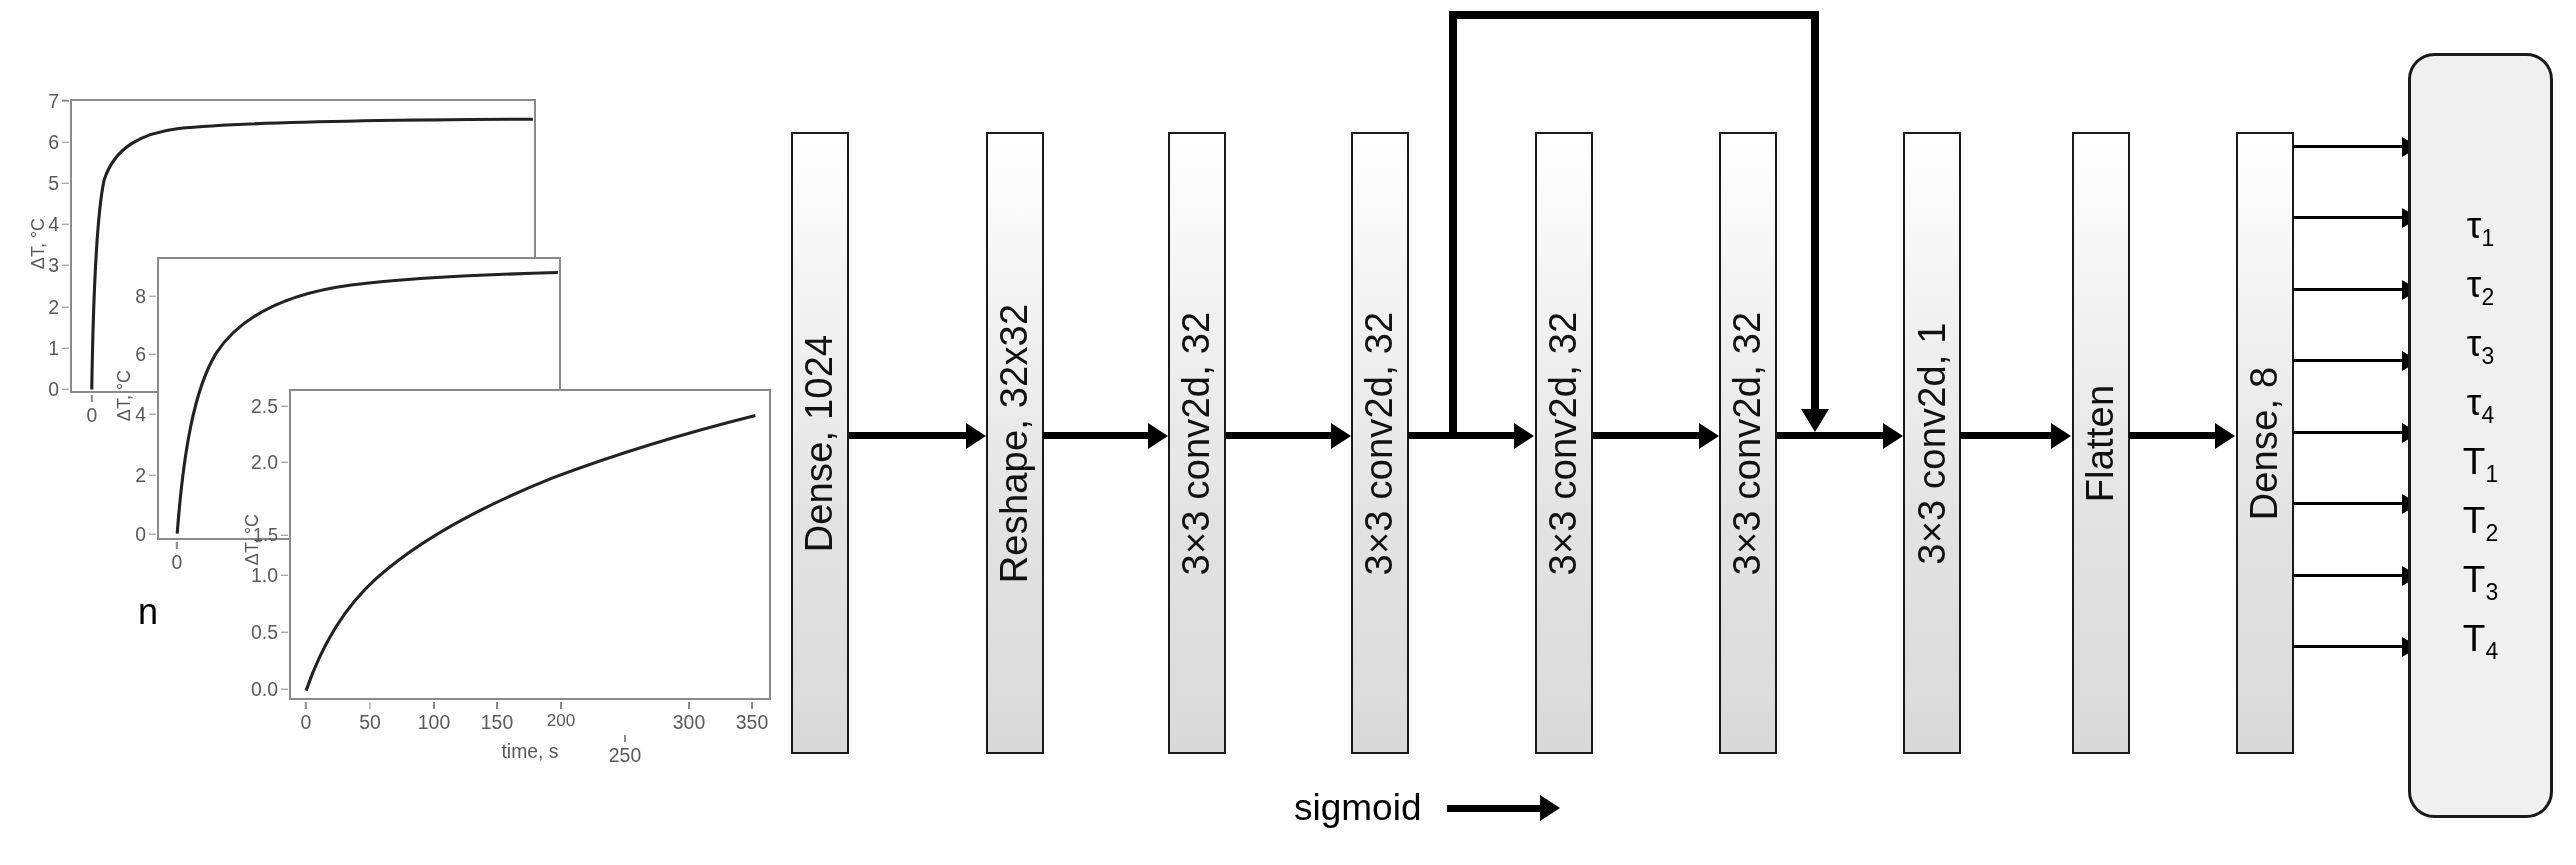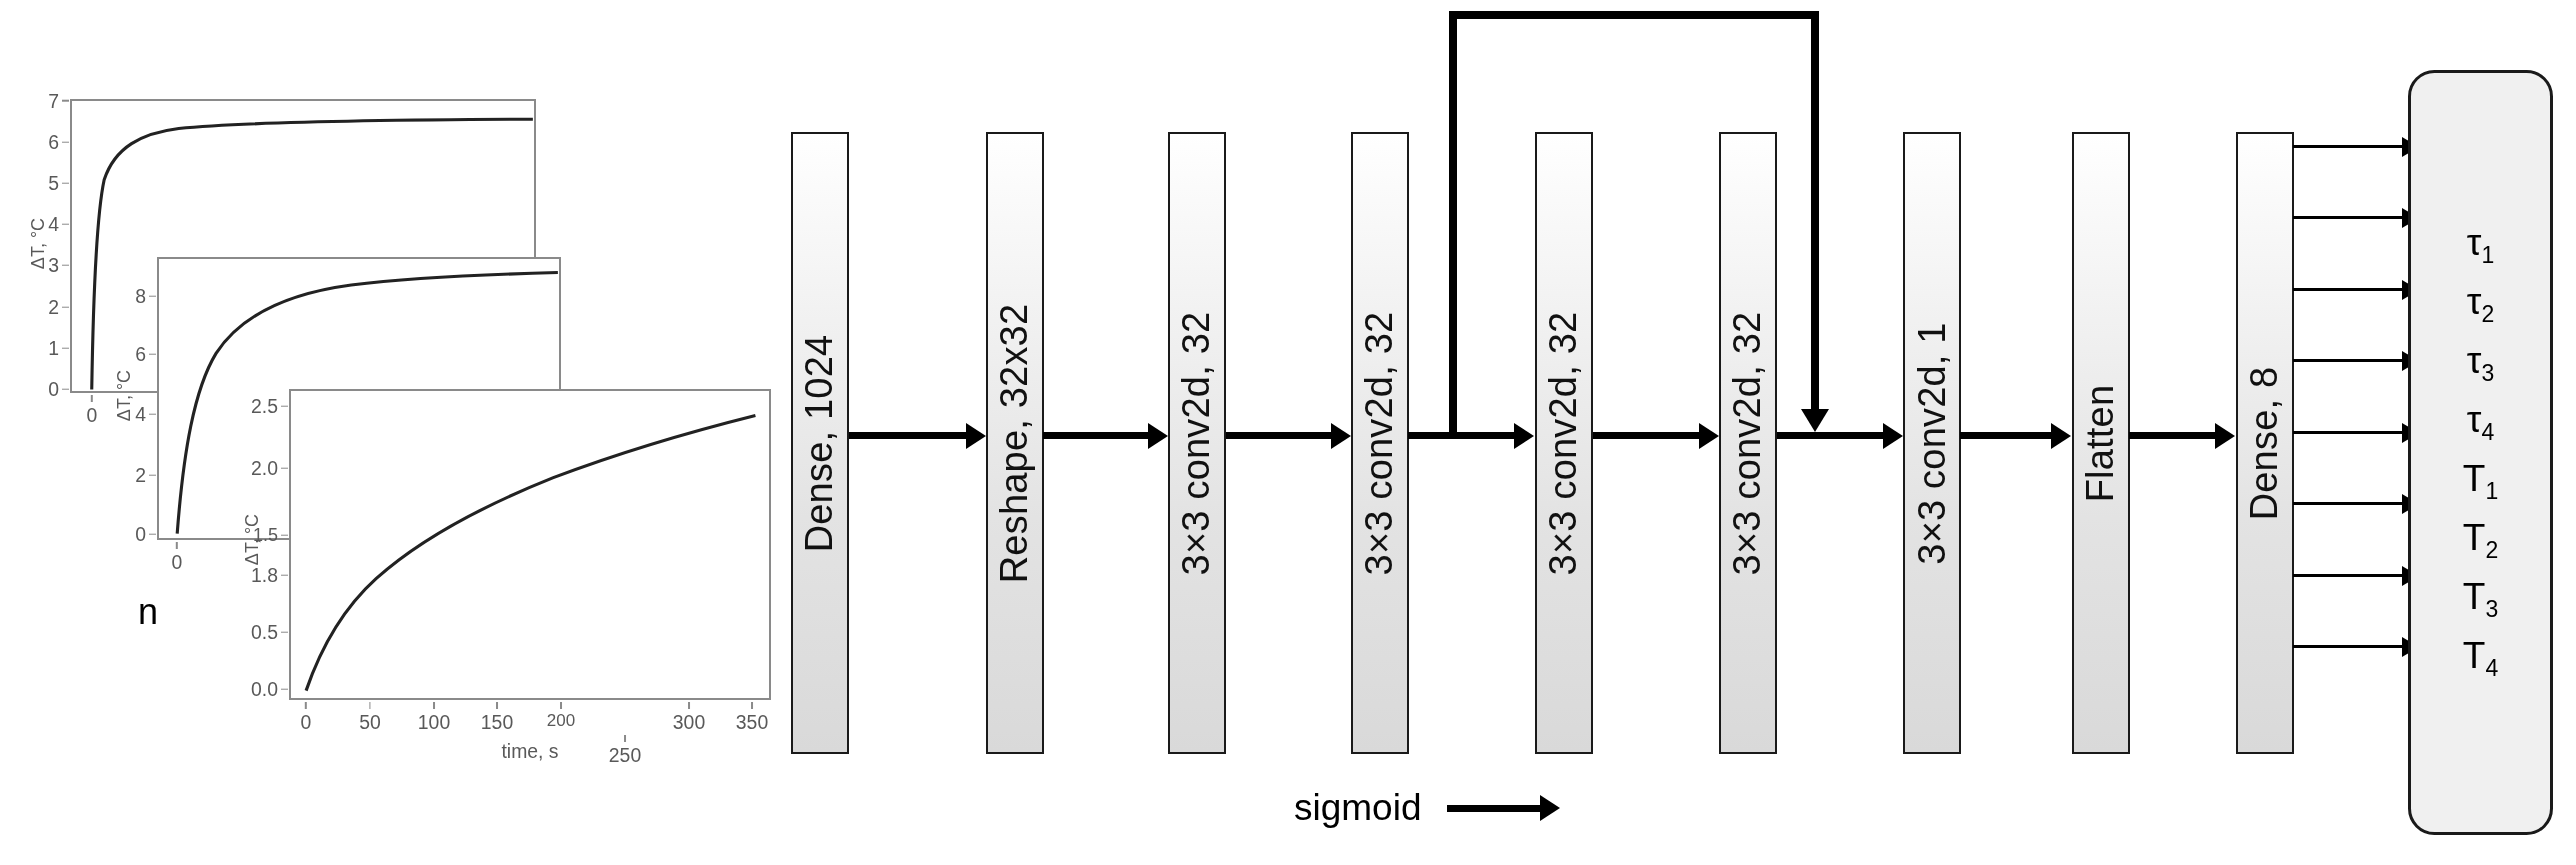--- a/index.html
+++ b/index.html
@@ -103,23 +103,23 @@
     <div class="ylab" style="left:-91px;top:128px;width:117px;text-align:center;font-size:18px;">ΔT, °C</div>
   </div>
 
   <div class="plot" style="left:289px;top:389px;width:482px;height:311px;">
     <div class="frame"></div>
     <svg class="curve" viewBox="0 0 620 400" preserveAspectRatio="none">
       <path d="M 22,388 C 42,330 70,282 112,244 C 170,192 250,150 340,114
                C 430,80 520,54 600,34" fill="none" stroke="#222222" stroke-width="4"></path>
     </svg>
     <div class="ytick" style="top:17px;font-size:19.4px;">2.5</div>
-    <div class="ytick" style="top:79px;font-size:19.4px;">2.0</div>
+    <div class="ytick" style="top:73px;font-size:19.4px;">2.0</div>
     <div class="ytick" style="top:146px;font-size:18px;">1.5</div>
-    <div class="ytick" style="top:186px;font-size:19.4px;">1.8</div>
+    <div class="ytick" style="top:186px;font-size:19.4px;">1.0</div>
     <div class="ytick" style="top:243px;font-size:19.4px;">0.5</div>
     <div class="ytick" style="top:300px;font-size:19.4px;">0.0</div>
 
     <div class="xtick" style="left:17px;font-size:19.4px;">0</div>
     <div class="xtick" style="left:81px;font-size:19.4px;">50</div>
     <div class="xtick" style="left:145px;font-size:19.4px;">100</div>
     <div class="xtick" style="left:208px;font-size:19.4px;">150</div>
     <div class="xtick" style="left:272px;font-size:17px;">200</div>
     <div class="xtick" style="left:336px;font-size:19.4px;margin-top:44px;">250</div>
     <div class="xtick" style="left:400px;font-size:19.4px;">300</div>
@@ -174,21 +174,21 @@
 
   <div class="thin-arrow" style="left:2293px;top:145px;width:109px;"></div>
   <div class="thin-arrow" style="left:2293px;top:216px;width:109px;"></div>
   <div class="thin-arrow" style="left:2293px;top:288px;width:109px;"></div>
   <div class="thin-arrow" style="left:2293px;top:359px;width:109px;"></div>
   <div class="thin-arrow" style="left:2293px;top:431px;width:109px;"></div>
   <div class="thin-arrow" style="left:2293px;top:502px;width:109px;"></div>
   <div class="thin-arrow" style="left:2293px;top:574px;width:109px;"></div>
   <div class="thin-arrow" style="left:2293px;top:645px;width:109px;"></div>
 
-  <div class="out-panel" style="left:2408px;top:70px;width:145px;height:765px;">
+  <div class="out-panel" style="left:2408px;top:53px;width:145px;height:765px;">
     <div class="out-item"><span>τ</span><sub>1</sub></div>
     <div class="out-item"><span>τ</span><sub>2</sub></div>
     <div class="out-item"><span>τ</span><sub>3</sub></div>
     <div class="out-item"><span>τ</span><sub>4</sub></div>
     <div class="out-item"><span>T</span><sub>1</sub></div>
     <div class="out-item"><span>T</span><sub>2</sub></div>
     <div class="out-item"><span>T</span><sub>3</sub></div>
     <div class="out-item"><span>T</span><sub>4</sub></div>
   </div>
 

